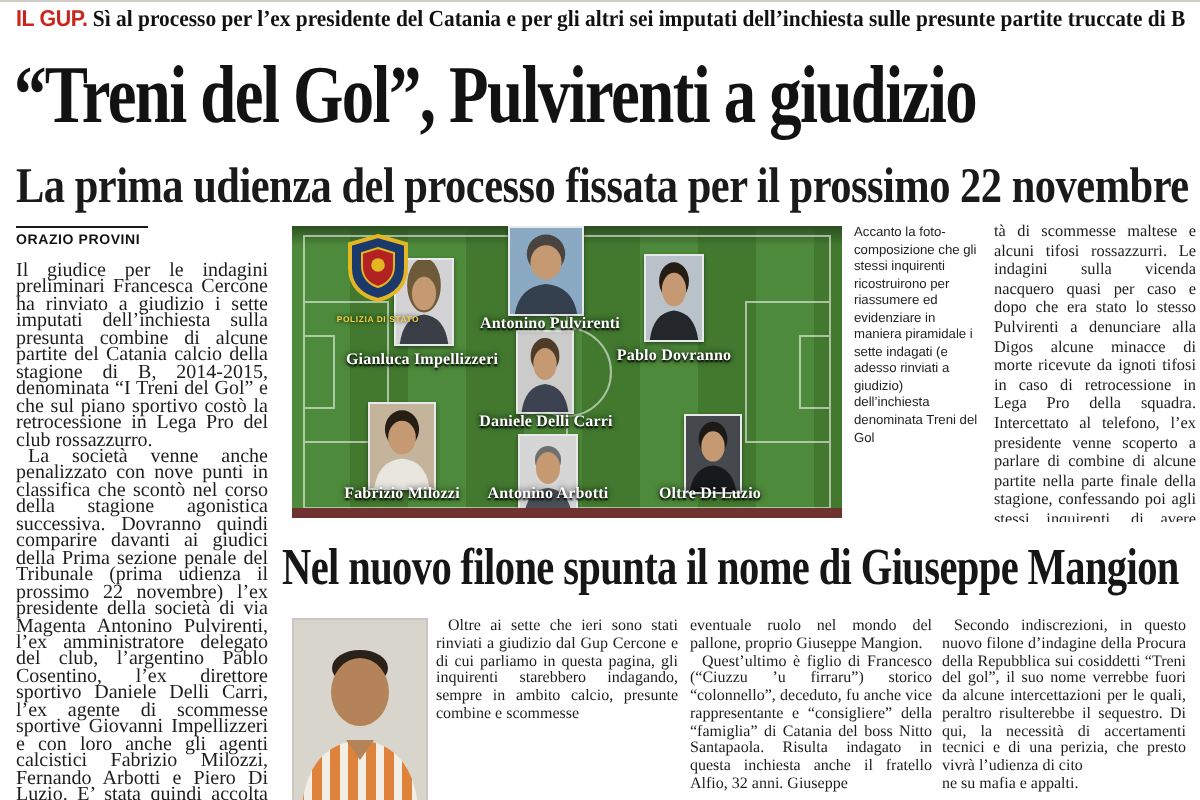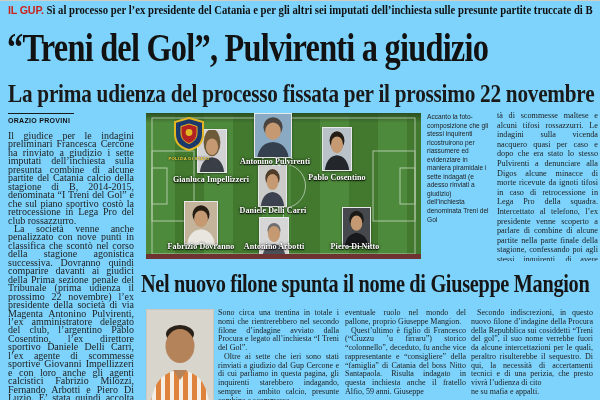--- a/index.html
+++ b/index.html
@@ -1,18 +1,18 @@
 <!DOCTYPE html>
 <html><head>
 <meta charset="utf-8">
 <style>
   html,body{margin:0;padding:0;background:#e9e7e2;}
   .page{
     position:relative;width:600px;height:400px;overflow:hidden;
-    background:#7dd3fc;border-top:1px solid #cfcdc6;
+    background:#ffffff;border-top:1px solid #cfcdc6;
     font-family:"Liberation Serif", serif;color:#1c1c1c;
   }
   
   .kicker{position:absolute;left:8px;top:3px;width:650px;white-space:nowrap;
           transform:scaleX(0.93);transform-origin:left top;font-size:11.5px;}
   .kicker-tag{font-family:"Liberation Sans",sans-serif;font-weight:bold;color:#c9251c;letter-spacing:-0.2px;}
   .kicker-text{color:#111;font-weight:600;}
   
   .headline{position:absolute;left:7px;top:22px;margin:0;white-space:nowrap;
             font-size:41px;font-weight:bold;color:#121212;letter-spacing:-1px;
@@ -171,25 +171,25 @@
       <svg viewBox="0 0 30 40" preserveAspectRatio="none">
           <rect class="av-bg" width="30" height="40"></rect>
           <ellipse class="av-hair" cx="15" cy="12" rx="8" ry="9"></ellipse>
           <ellipse class="av-head" cx="15" cy="16" rx="6.5" ry="8"></ellipse>
           <path class="av-cloth" d="M2 40 Q4 27 15 26 Q26 27 28 40 Z"></path>
         </svg>
     </div>
 
     <div class="plabel l-pulv">Antonino Pulvirenti</div>
     <div class="plabel l-impe">Gianluca Impellizzeri</div>
-    <div class="plabel l-cose">Pablo Cosentino</div>
+    <div class="plabel l-cose">Pablo Dovranno</div>
     <div class="plabel l-dell">Daniele Delli Carri</div>
-    <div class="plabel l-milo">Fabrizio Dovranno</div>
+    <div class="plabel l-milo">Fabrizio Milozzi</div>
     <div class="plabel l-arbo">Antonino Arbotti</div>
-    <div class="plabel l-dilu">Piero Di Nitto</div>
+    <div class="plabel l-dilu">Oltre Di Luzio</div>
 
     <div class="pitch-band"></div>
   </div>
 
   <div class="caption">Accanto la foto-composizione che gli stessi inquirenti ricostruirono per riassumere ed evidenziare in maniera piramidale i sette indagati (e adesso rinviati a giudizio) dell’inchiesta denominata Treni del Gol</div>
 
   <div class="col-right">
     <p class="body">tà di scommesse maltese e alcuni tifosi rossazzurri. Le indagini sulla vicenda nacquero quasi per caso e dopo che era stato lo stesso Pulvirenti a denunciare alla Digos alcune minacce di morte ricevute da ignoti tifosi in caso di retrocessione in Lega Pro della squadra. Intercettato al telefono, l’ex presidente venne scoperto a parlare di combine di alcune partite nella parte finale della stagione, confessando poi agli stessi inquirenti, di avere pagato centomila euro ciascuno per le partite vinte con Varese e Trapani e cinquantamila ciascuno per il successo su Latina e Ternana.</p>
   </div>
 
@@ -205,25 +205,24 @@
       </defs>
       <rect width="66" height="92" fill="#d8d5cc"></rect>
       <ellipse cx="33" cy="24" rx="14" ry="9" fill="#2a2118"></ellipse>
       <ellipse cx="33" cy="36" rx="14.5" ry="17" fill="#b5835a"></ellipse>
       <path d="M4 92 Q8 62 33 60 Q58 62 62 92 Z" fill="url(#shirtStripes)"></path>
       <path d="M26 60 L33 70 L40 60 Z" fill="#b5835a"></path>
     </svg>
   </div>
 
   <div class="col2a">
-    <p class="body">Sono circa una trentina in totale i nomi che rientrerebbero nel secondo filone d’indagine avviato dalla Procura e legato all’inchiesta “I Treni del Gol”.</p>
     <p class="body indent">Oltre ai sette che ieri sono stati rinviati a giudizio dal Gup Cercone e di cui parliamo in questa pagina, gli inquirenti starebbero indagando, sempre in ambito calcio, presunte combine e scommesse</p>
   </div>
   <div class="col2b">
     <p class="body">eventuale ruolo nel mondo del pallone, proprio Giuseppe Mangion.</p>
-    <p class="body indent">Quest’ultimo è figlio di Francesco (“Ciuzzu ’u firraru”) storico “colonnello”, deceduto, fu anche vice rappresentante e “consigliere” della “famiglia” di Catania del boss Nitto Santapaola. Risulta indagato in questa inchiesta anche il fratello Alfio, 59 anni. Giuseppe</p>
+    <p class="body indent">Quest’ultimo è figlio di Francesco (“Ciuzzu ’u firraru”) storico “colonnello”, deceduto, fu anche vice rappresentante e “consigliere” della “famiglia” di Catania del boss Nitto Santapaola. Risulta indagato in questa inchiesta anche il fratello Alfio, 32 anni. Giuseppe</p>
   </div>
   <div class="col2c">
     <p class="body indent">Secondo indiscrezioni, in questo nuovo filone d’indagine della Procura della Repubblica sui cosiddetti “Treni del gol”, il suo nome verrebbe fuori da alcune intercettazioni per le quali, peraltro risulterebbe il sequestro. Di qui, la necessità di accertamenti tecnici e di una perizia, che presto vivrà l’udienza di cito</p>
     <p class="body">ne su mafia e appalti.</p>
   </div>
 
 </div>
 
 </body></html>

